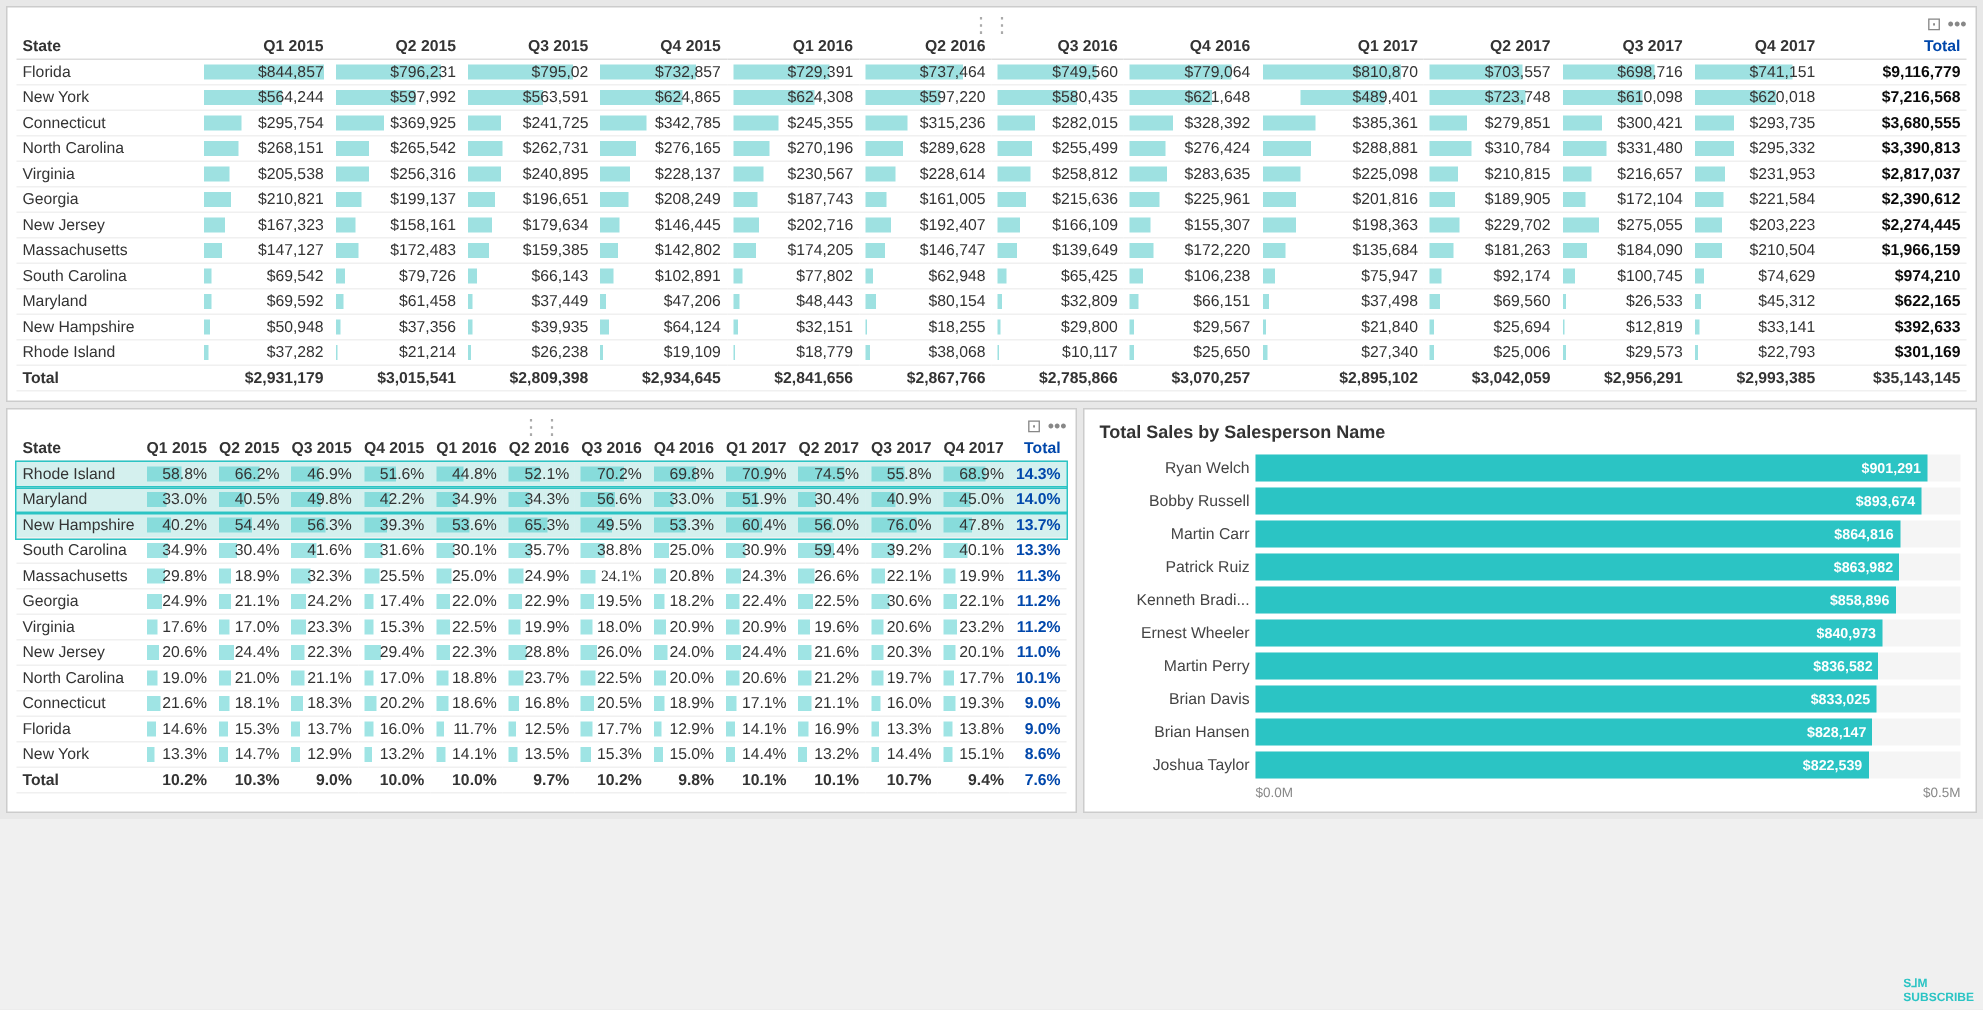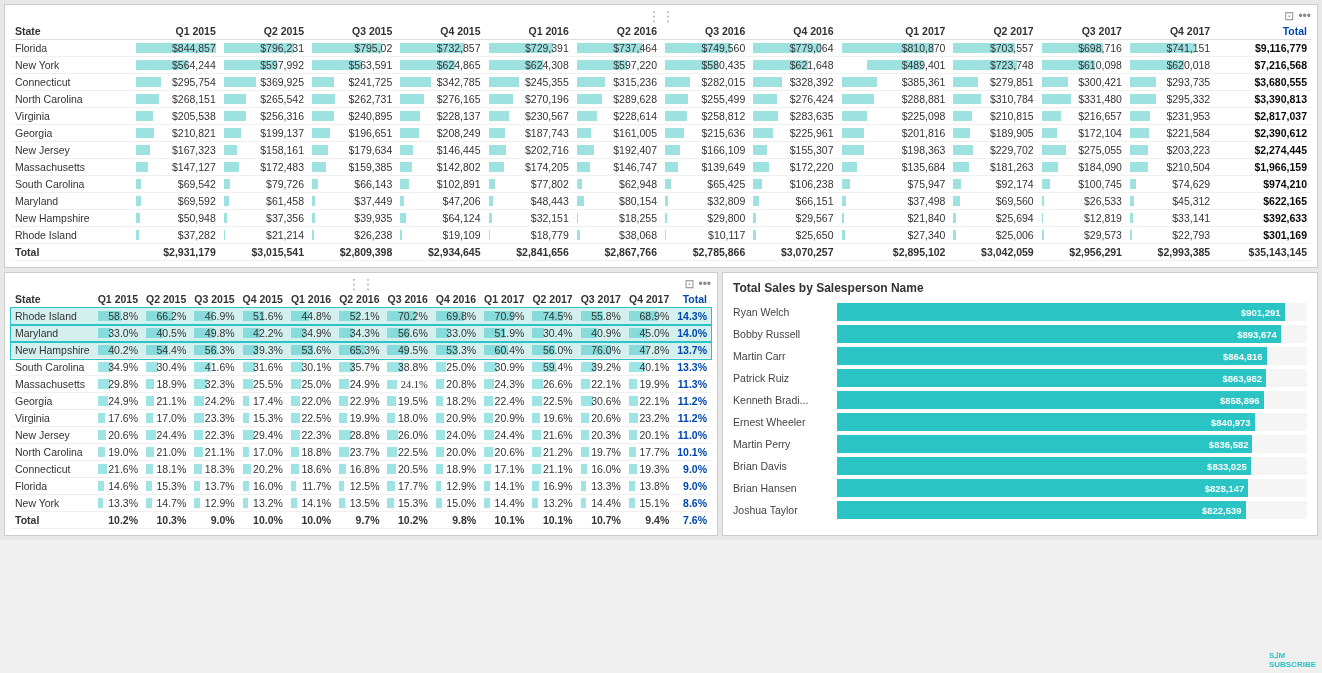--- a/index.html
+++ b/index.html
@@ -135,21 +135,21 @@
 
     .chart-row {
       display: flex;
       align-items: center;
       margin-bottom: 4px;
       gap: 4px;
     }
 
     .chart-label {
       width: 100px;
-      text-align: left;
+      text-align: right;
       font-size: 10.5px;
       color: #444;
       flex-shrink: 0;
     }
 
     .chart-bar-container {
       flex: 1;
       height: 18px;
       background: #f5f5f5;
       position: relative;
@@ -2207,17 +2207,21 @@
   </div>
           <div class="chart-row">
     <div class="chart-label">Joshua Taylor</div>
     <div class="chart-bar-container">
       <div class="chart-bar" style="width:86.91648714904244%;">
         <span class="chart-bar-value">$822,539</span>
       </div>
     </div>
   </div>
         </div>
+      <div class="chart-axis">
+        <span>$0.0M</span>
+        <span>$0.5M</span>
+      </div>
       <div class="watermark">S⅃M<br>SUBSCRIBE</div>
     </div>
 
   </div>
 </div>
 
 </body></html>

